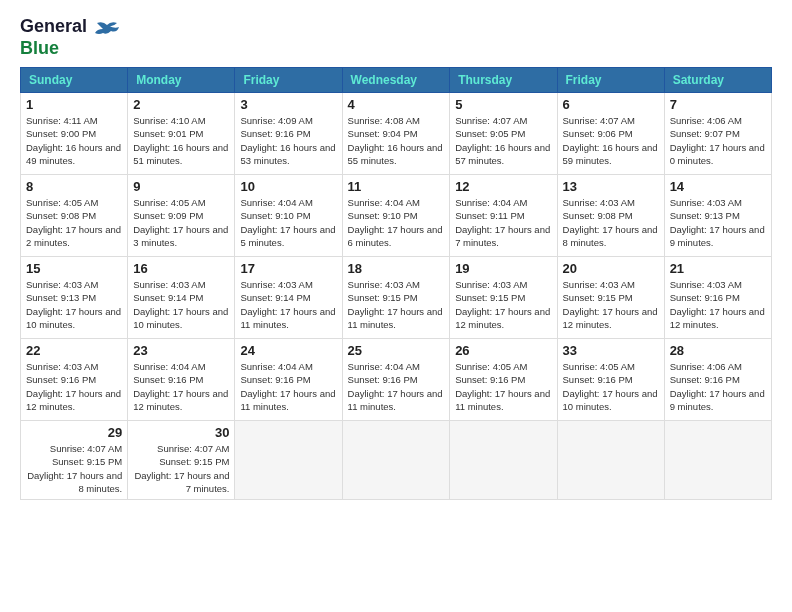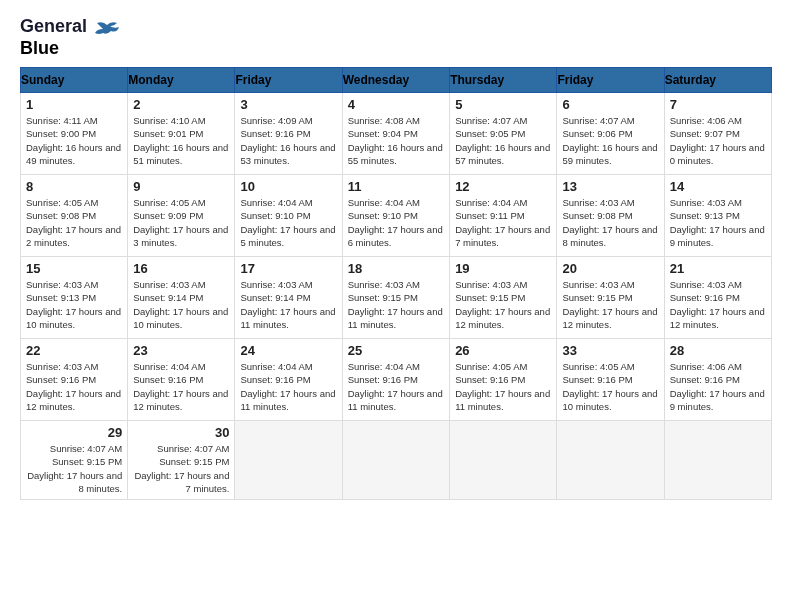--- a/index.html
+++ b/index.html
@@ -40,24 +40,24 @@
       color: #444;
       margin-top: 2px;
     }
     .calendar {
       width: 100%;
       border-collapse: collapse;
       border: 1px solid #ccc;
     }
     .calendar th {
       background: #2e6da4;
-      color: #000000;
+      color: #5eead4;
       font-size: 12px;
       font-weight: bold;
-      padding: 5px 0;
+      padding: 5px 8px;
       text-align: left;
       border: 1px solid #2056a0;
       margin-top: 44px;
     }
     .calendar td {
       vertical-align: top;
       padding: 4px 5px;
       font-size: 9.5px;
       color: #333;
       border: 1px solid #ddd;
@@ -87,21 +87,21 @@
   </style>
 </head>
 <body>
 
 <div class="page">
   <div class="header">
     <div class="logo">
       <div style="display:flex;align-items:center;gap:16px;">
         <div style="font-size:18px;font-weight:bold;color:#1a1a2e;line-height:1.2;">
           <span style="color:#1a1a2e;">General</span><br>
-          <span style="color:#000000;">Blue</span>
+          <span style="color:#15803d;">Blue</span>
         </div>
         <div style="margin-left:-10px;margin-top:-10px;">
           <svg width="28" height="20" viewBox="0 0 28 20">
             <path d="M14 4 Q18 0 24 2 Q20 6 16 5 Q22 8 26 6 Q24 12 18 10 Q14 14 10 12 Q6 14 2 12 Q4 8 10 8 Q6 4 4 2 Q10 0 14 4Z" fill="#2e6da4"></path>
           </svg>
         </div>
       </div>
     </div>
     <div class="title-section">
       <div class="month-title"></div>

